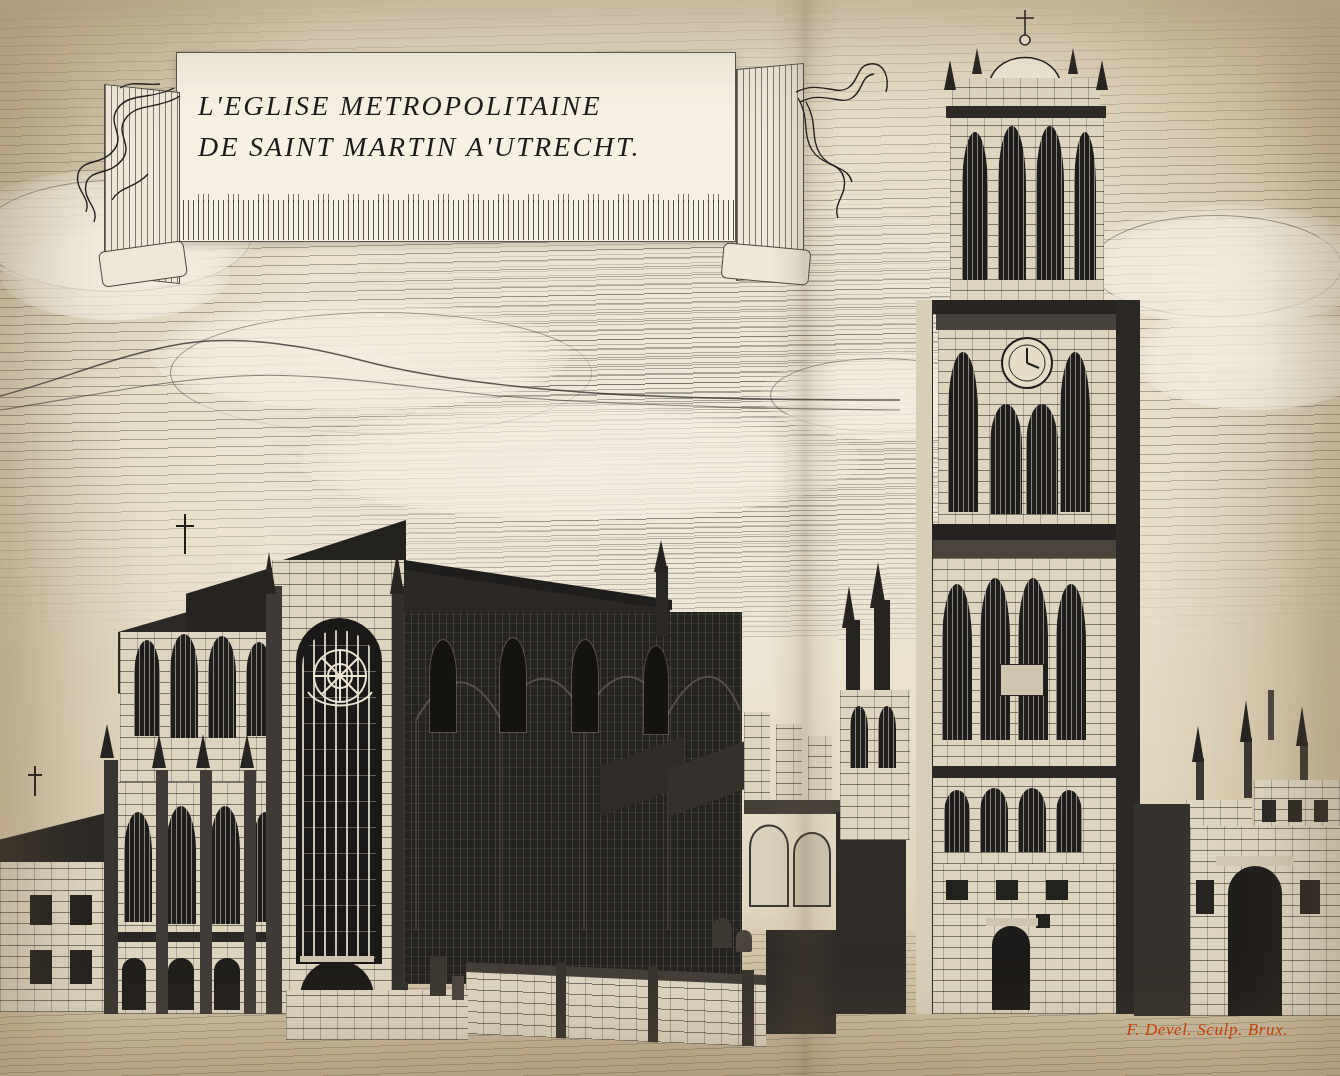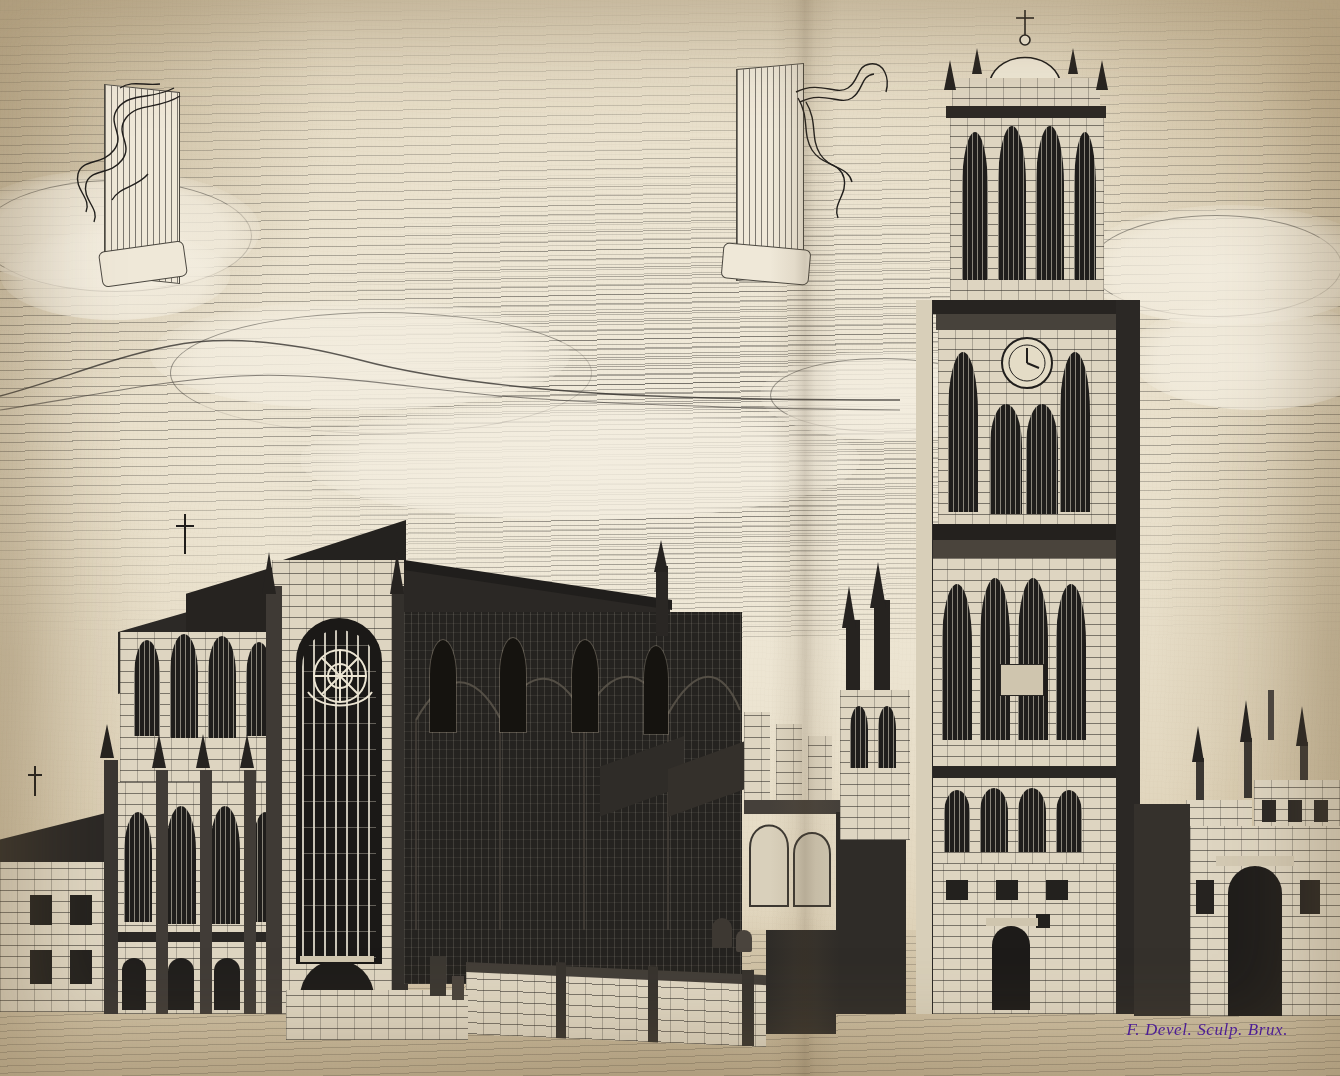--- a/index.html
+++ b/index.html
@@ -197,21 +197,21 @@
   .cross::before { left: 50%; top: 0; width: 2px; height: 100%; transform: translateX(-50%); }
   .cross::after { left: 0; top: 28%; width: 100%; height: 2px; }
   
   .signature {
     position: absolute;
     right: 52px; bottom: 36px;
     font-family: "Liberation Serif", serif;
     font-style: italic;
     font-size: 17px;
     letter-spacing: .6px;
-    color: #4c1d95;
+    color: #c2410c;
   }
   .label-hidden { position: absolute; width: 1px; height: 1px; overflow: hidden; opacity: 0; }
 </style>
 </head>
 <body>
 
 <div class="plate">
 
   <div class="paper-base"></div>
   <div class="paper-stain-a"></div>
@@ -228,20 +228,26 @@
     <div class="cloud" style="left:760px; top:350px; width:260px; height:90px;"></div>
     <div class="cloud" style="left:150px; top:300px; width:420px; height:110px;"></div>
     <div class="cloud" style="left:300px; top:400px; width:560px; height:120px;"></div>
 
     <div class="cloud-ring" style="left:-20px; top:180px; width:270px; height:110px;"></div>
     <div class="cloud-ring" style="left:1090px; top:215px; width:250px; height:100px;"></div>
     <div class="cloud-ring" style="left:770px; top:358px; width:220px; height:72px;"></div>
     <div class="cloud-ring" style="left:170px; top:312px; width:420px; height:120px;"></div>
   </div>
 
+  <div class="banner">
+    <div class="banner-paper"></div>
+    <div class="banner-hatch-bottom"></div>
+    <div class="banner-title">L'EGLISE   METROPOLITAINE
+DE SAINT MARTIN A'UTRECHT.</div>
+  </div>
 
   <div class="scroll-roll" style="left:104px; top:88px; width:74px; height:190px; transform: skewY(6deg);">
     <div class="rib"></div>
   </div>
   <div class="scroll-roll" style="left:736px; top:66px; width:66px; height:210px; transform: skewY(-5deg);">
     <div class="rib"></div>
   </div>
   <div class="ink" style="left:100px; top:246px; width:84px; height:34px; background:#efe8d8; border:1px solid rgba(35,32,28,.8); border-radius:6px; transform:rotate(-8deg);"></div>
   <div class="ink" style="left:722px; top:246px; width:86px; height:34px; background:#efe8d8; border:1px solid rgba(35,32,28,.8); border-radius:6px; transform:rotate(5deg);"></div>
 

